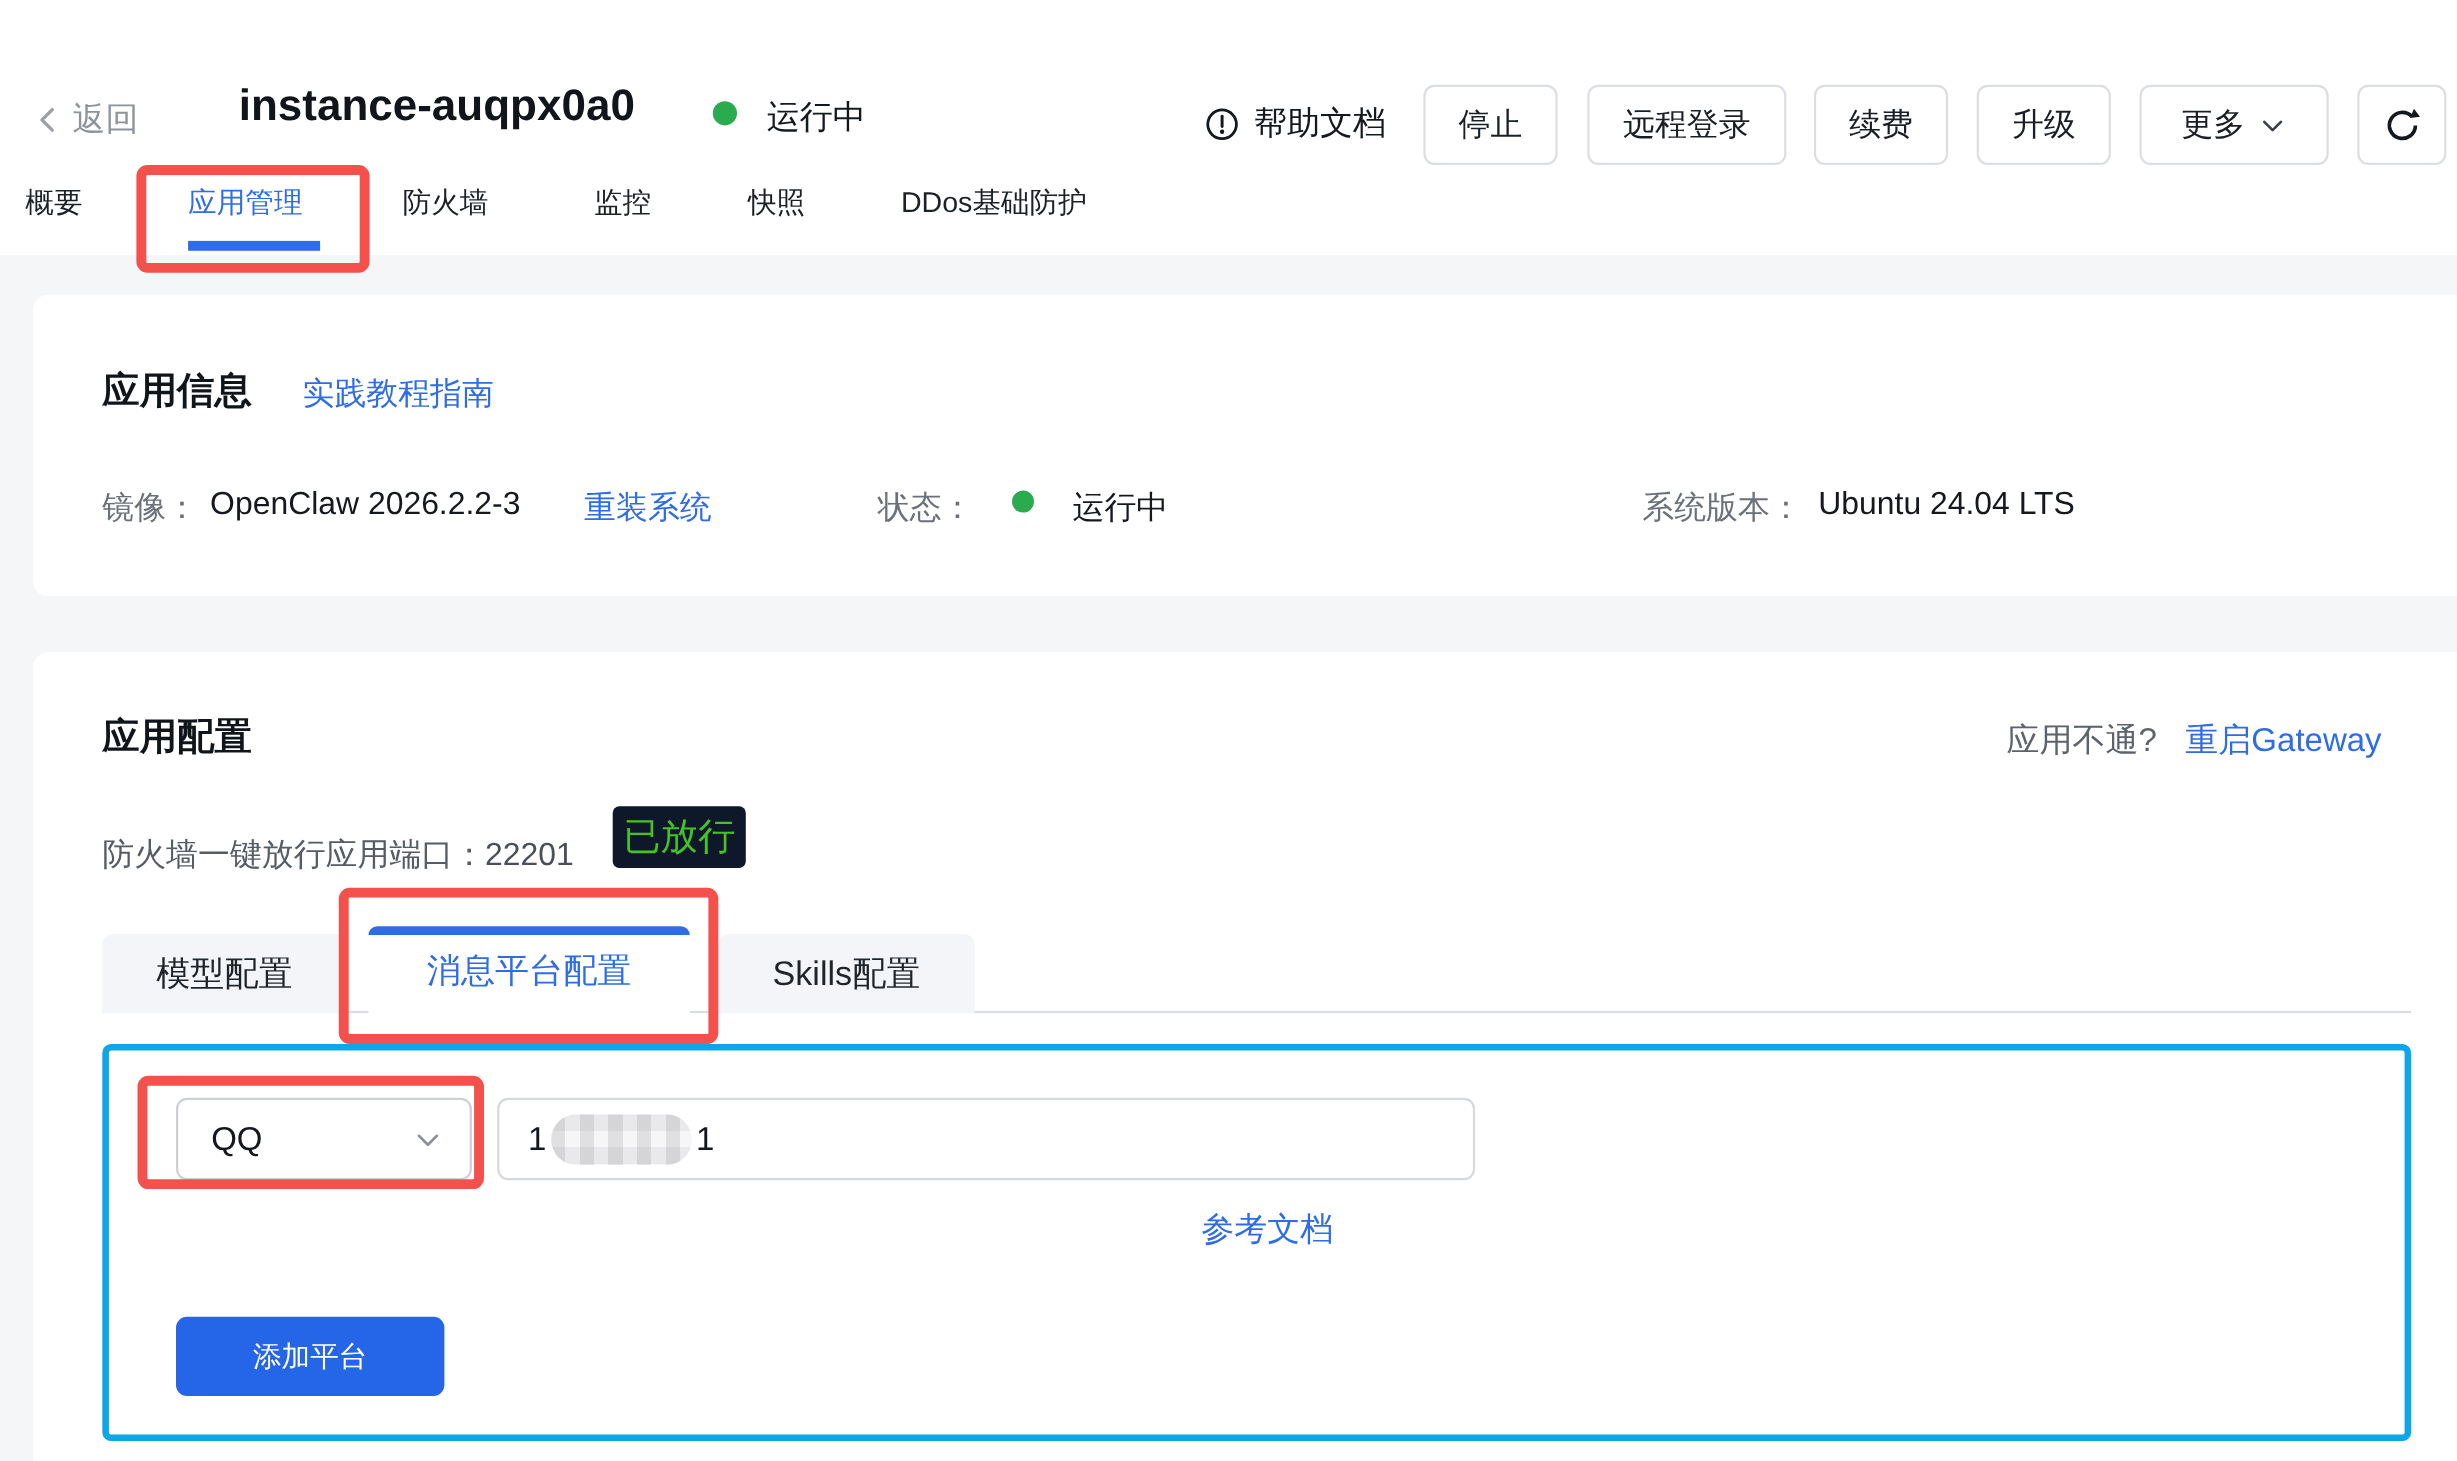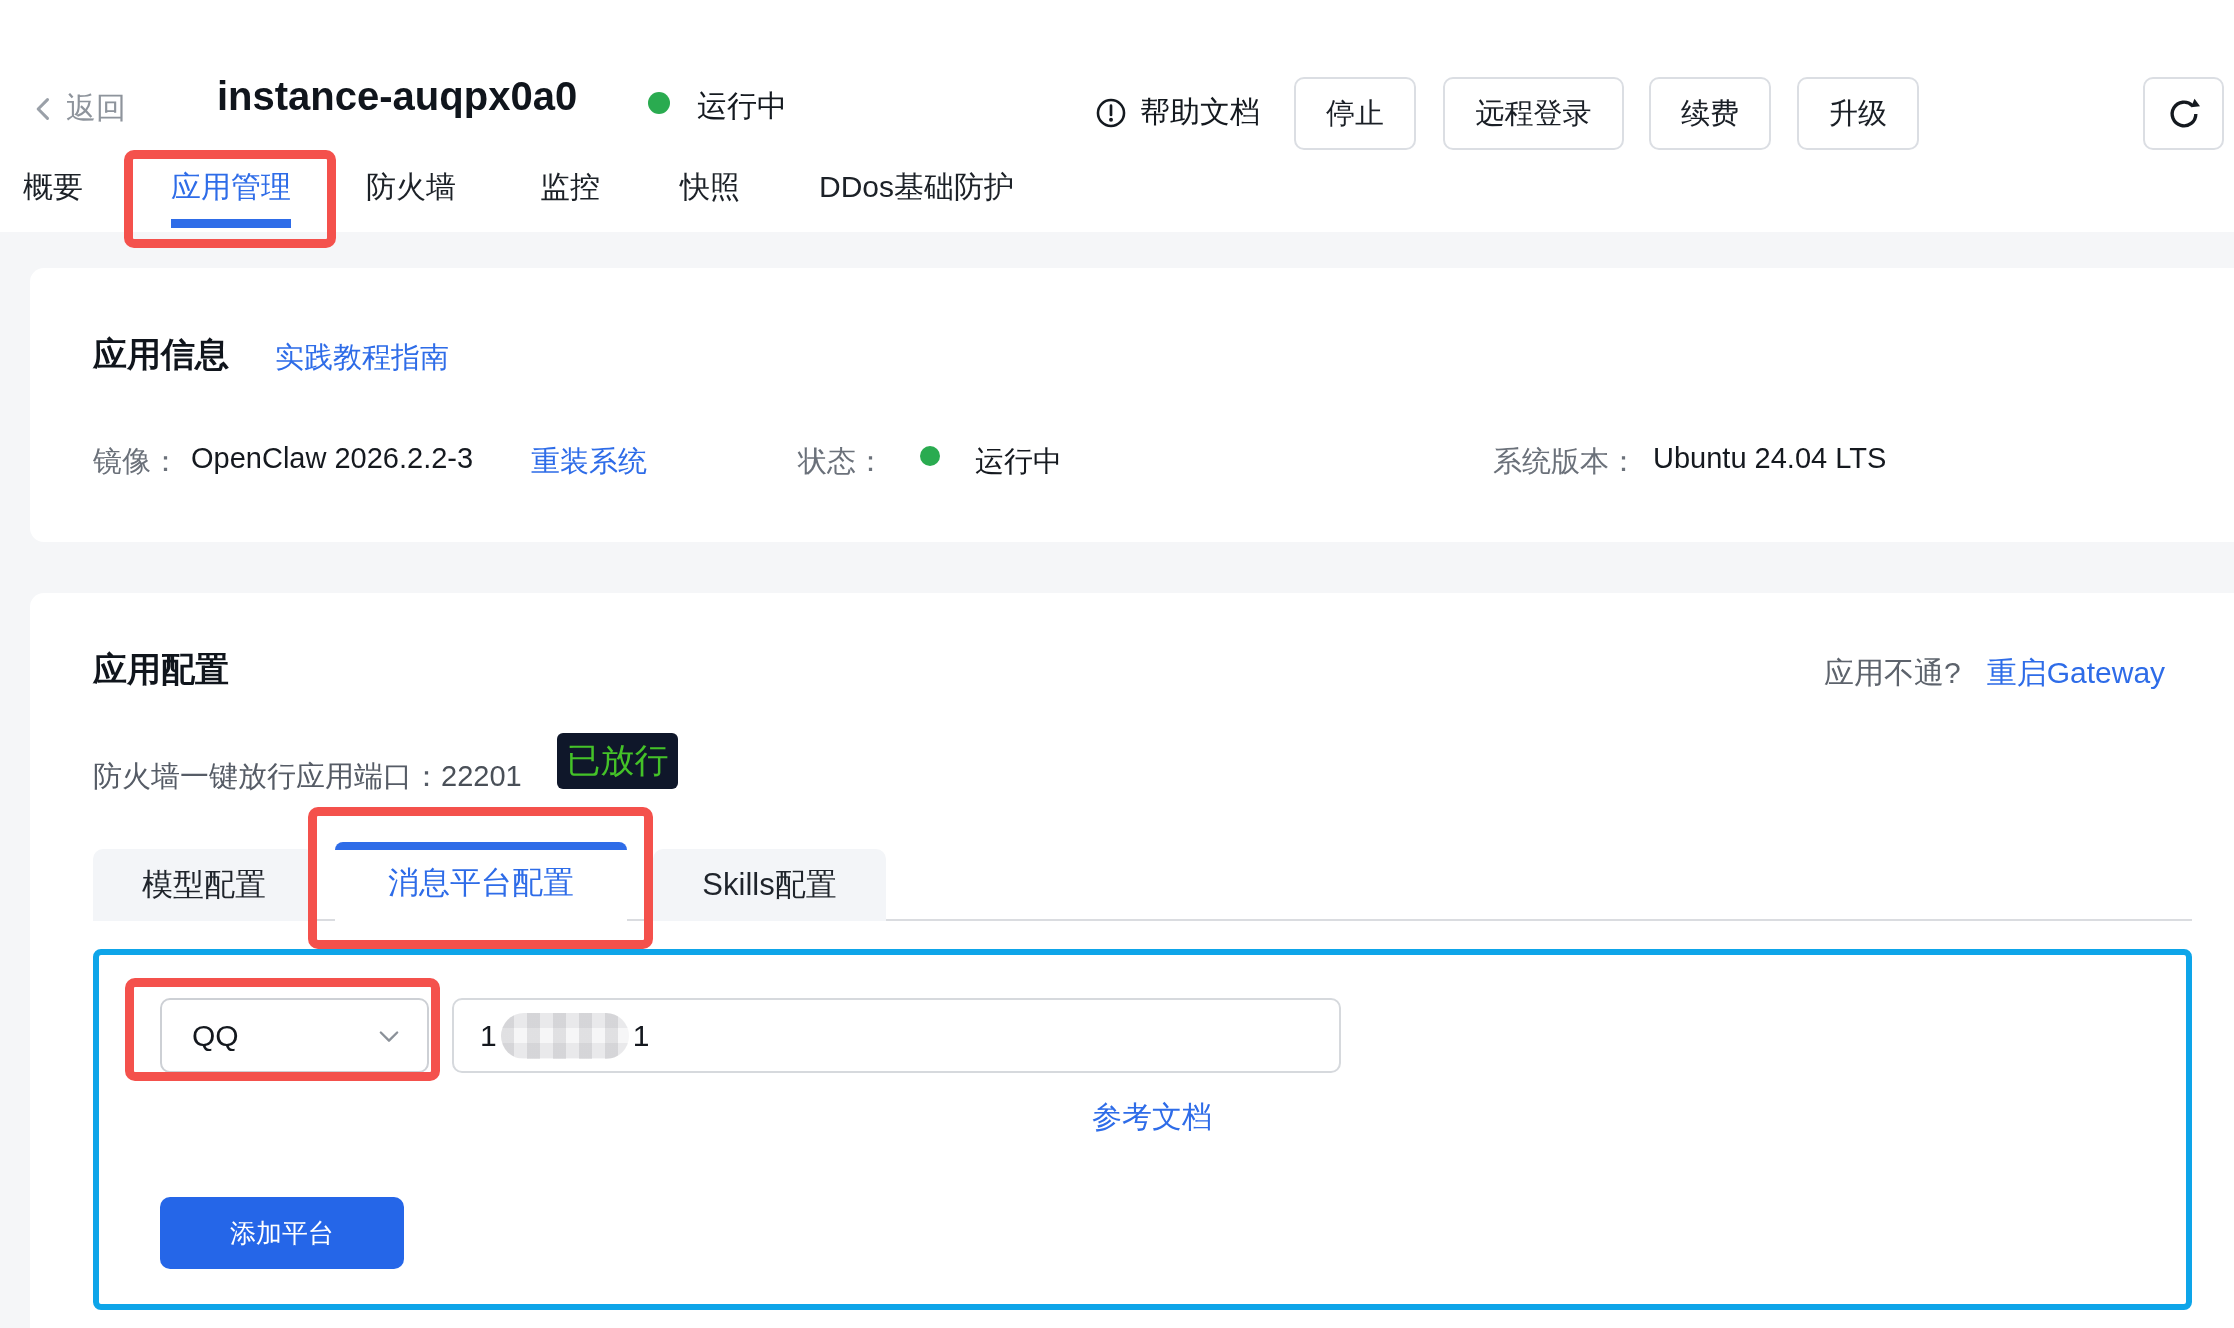--- a/index.html
+++ b/index.html
@@ -22,21 +22,21 @@
   .btn{position:absolute;top:37px;height:73px;box-sizing:border-box;border:2px solid #dbdee3;
        border-radius:10px;background:#fff;font-size:29px;color:#1a1f26;display:flex;
        align-items:center;justify-content:center;gap:12px;cursor:pointer;}
   .b-stop{left:1294px;width:122px;}
   .b-remote{left:1443px;width:181px;}
   .b-renew{left:1649px;width:122px;}
   .b-upgrade{left:1797px;width:122px;}
   .b-more{left:1945px;width:172px;}
   .b-refresh{left:2143px;width:81px;}
 
-  .hdr-tab{position:absolute;top:127px;font-size:30px;color:#1c2127;cursor:pointer;}
+  .hdr-tab{position:absolute;top:127px;font-size:26px;color:#1c2127;cursor:pointer;}
   .hdr-tab.active{color:#2e6ce8;}
   .t1{left:23px;} .t2{left:171px;} .t3{left:366px;} .t4{left:540px;} .t5{left:680px;} .t6{left:819px;}
   .tab-underline{position:absolute;left:171px;top:179px;width:120px;height:9px;background:#2e6ce8;}
 
   
   .annot{position:absolute;box-sizing:border-box;border:9px solid #f4514c;border-radius:10px;
          z-index:9;pointer-events:none;}
   .a1{left:124px;top:110px;width:212px;height:98px;}
   .a2{left:308px;top:767px;width:345px;height:142px;}
   .a3{left:125px;top:938px;width:315px;height:103px;}
@@ -119,20 +119,28 @@
           <circle cx="12" cy="16.8" r="1.4" fill="#14191f"></circle>
         </svg>
     </span>
     <span>帮助文档</span>
   </div>
 
   <button class="btn b-stop">停止</button>
   <button class="btn b-remote">远程登录</button>
   <button class="btn b-renew">续费</button>
   <button class="btn b-upgrade">升级</button>
+  <button class="btn b-more">
+    <span>更多</span>
+    <span style="display:flex;">
+      <svg width="26" height="26" viewBox="0 0 24 24">
+          <polyline points="5,9 12,16 19,9" fill="none" stroke="#3a4048" stroke-width="2.2" stroke-linecap="round" stroke-linejoin="round"></polyline>
+        </svg>
+    </span>
+  </button>
   <button class="btn b-refresh">
     <span style="display:flex;">
       <svg width="40" height="40" viewBox="0 0 24 24">
           <path d="M19.1 12a7.1 7.1 0 1 1-2.0-4.95" fill="none" stroke="#14191f" stroke-width="2"></path>
           <polygon points="16.2,7.9 21.6,7.3 18.3,2.9" fill="#14191f"></polygon>
         </svg>
     </span>
   </button>
 
   <div class="hdr-tab t1">概要</div>

